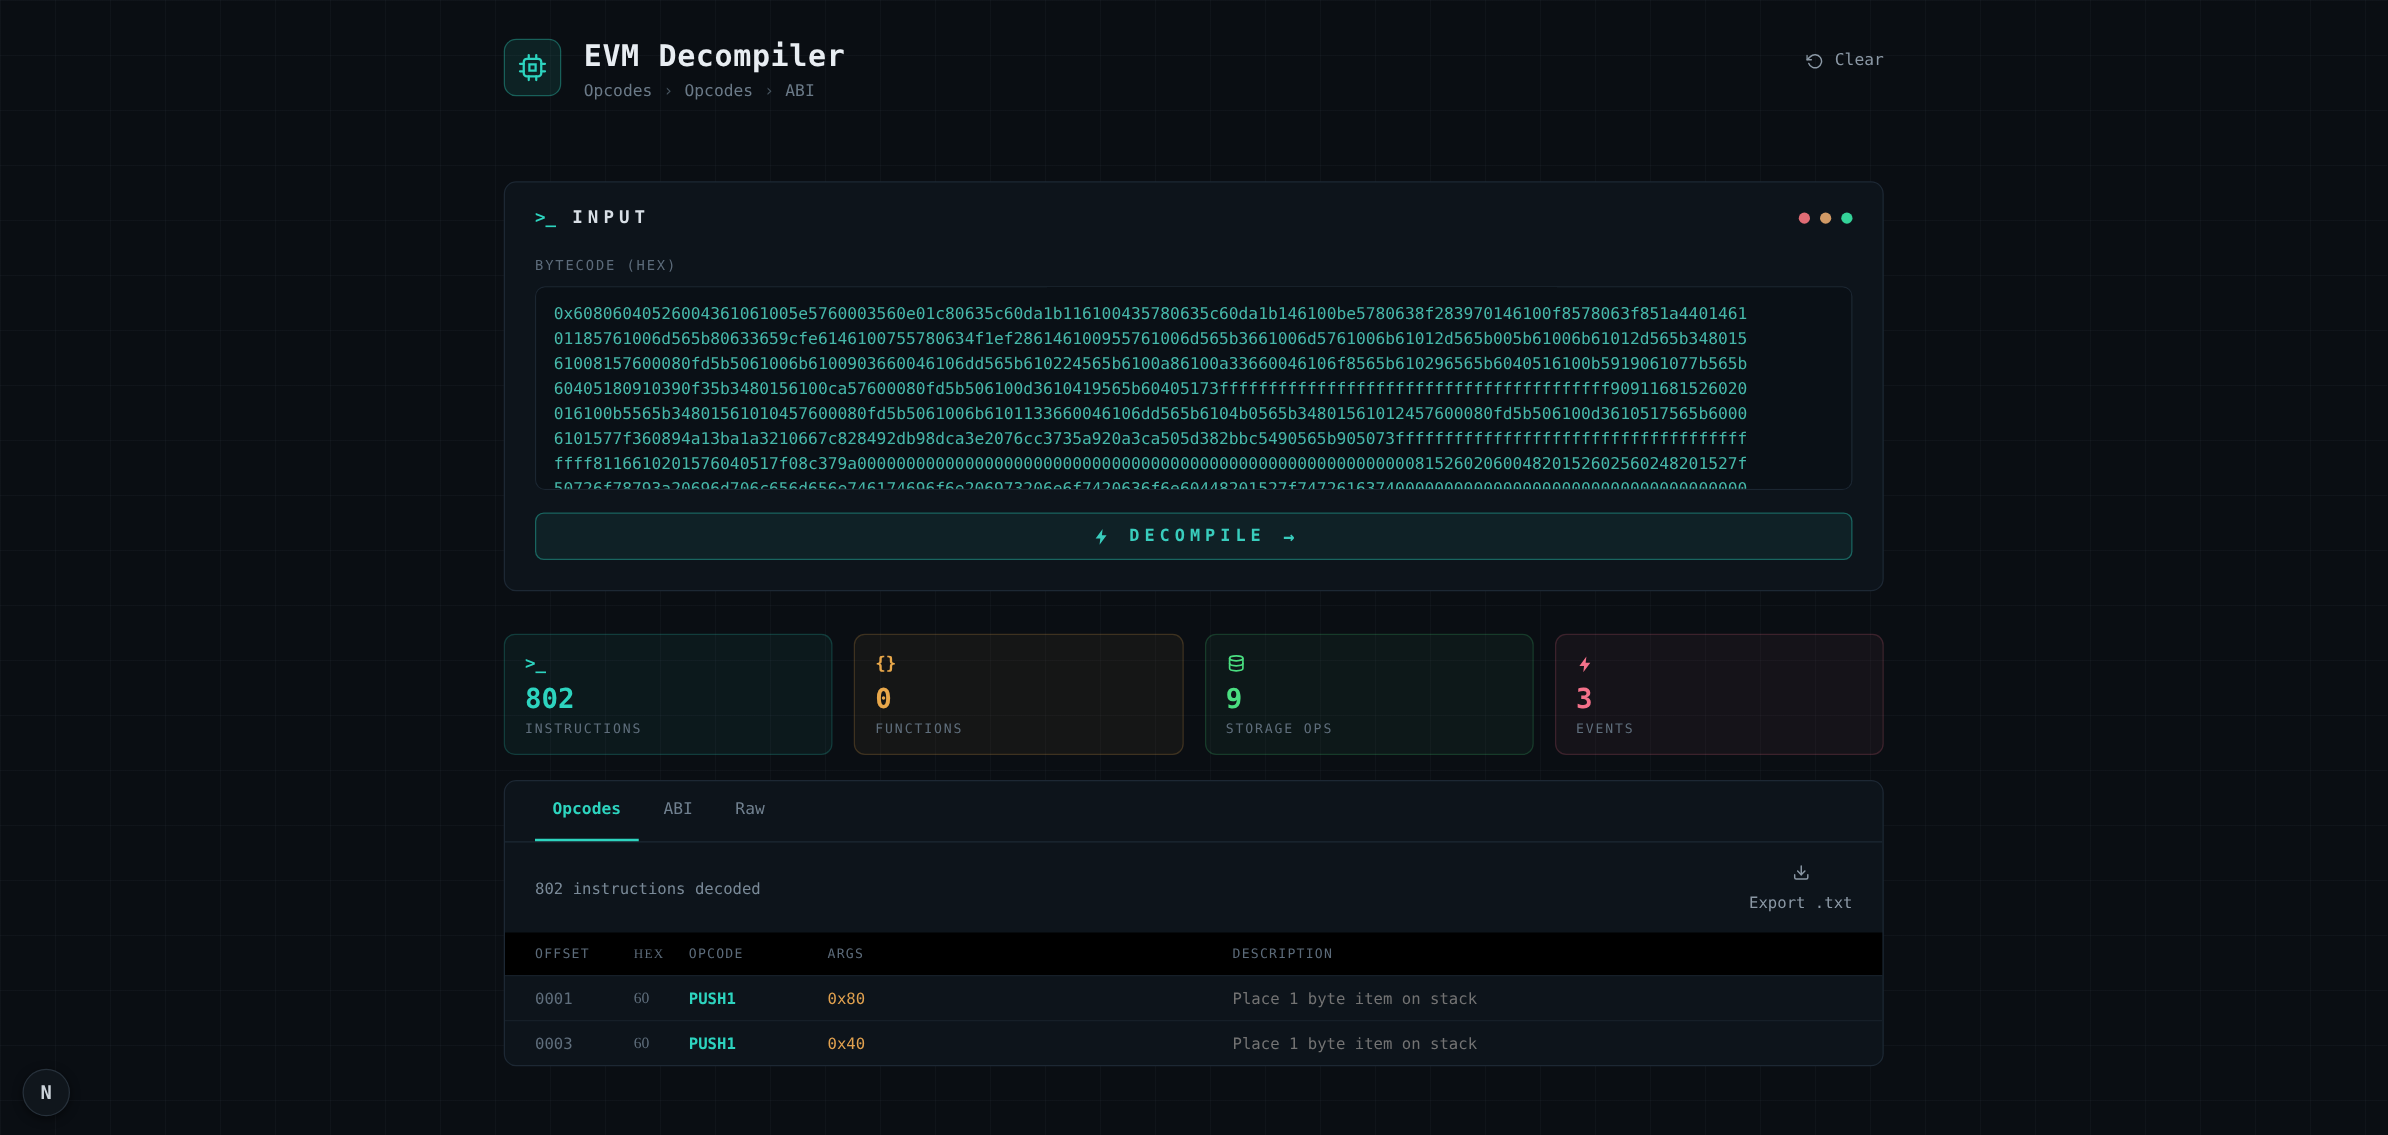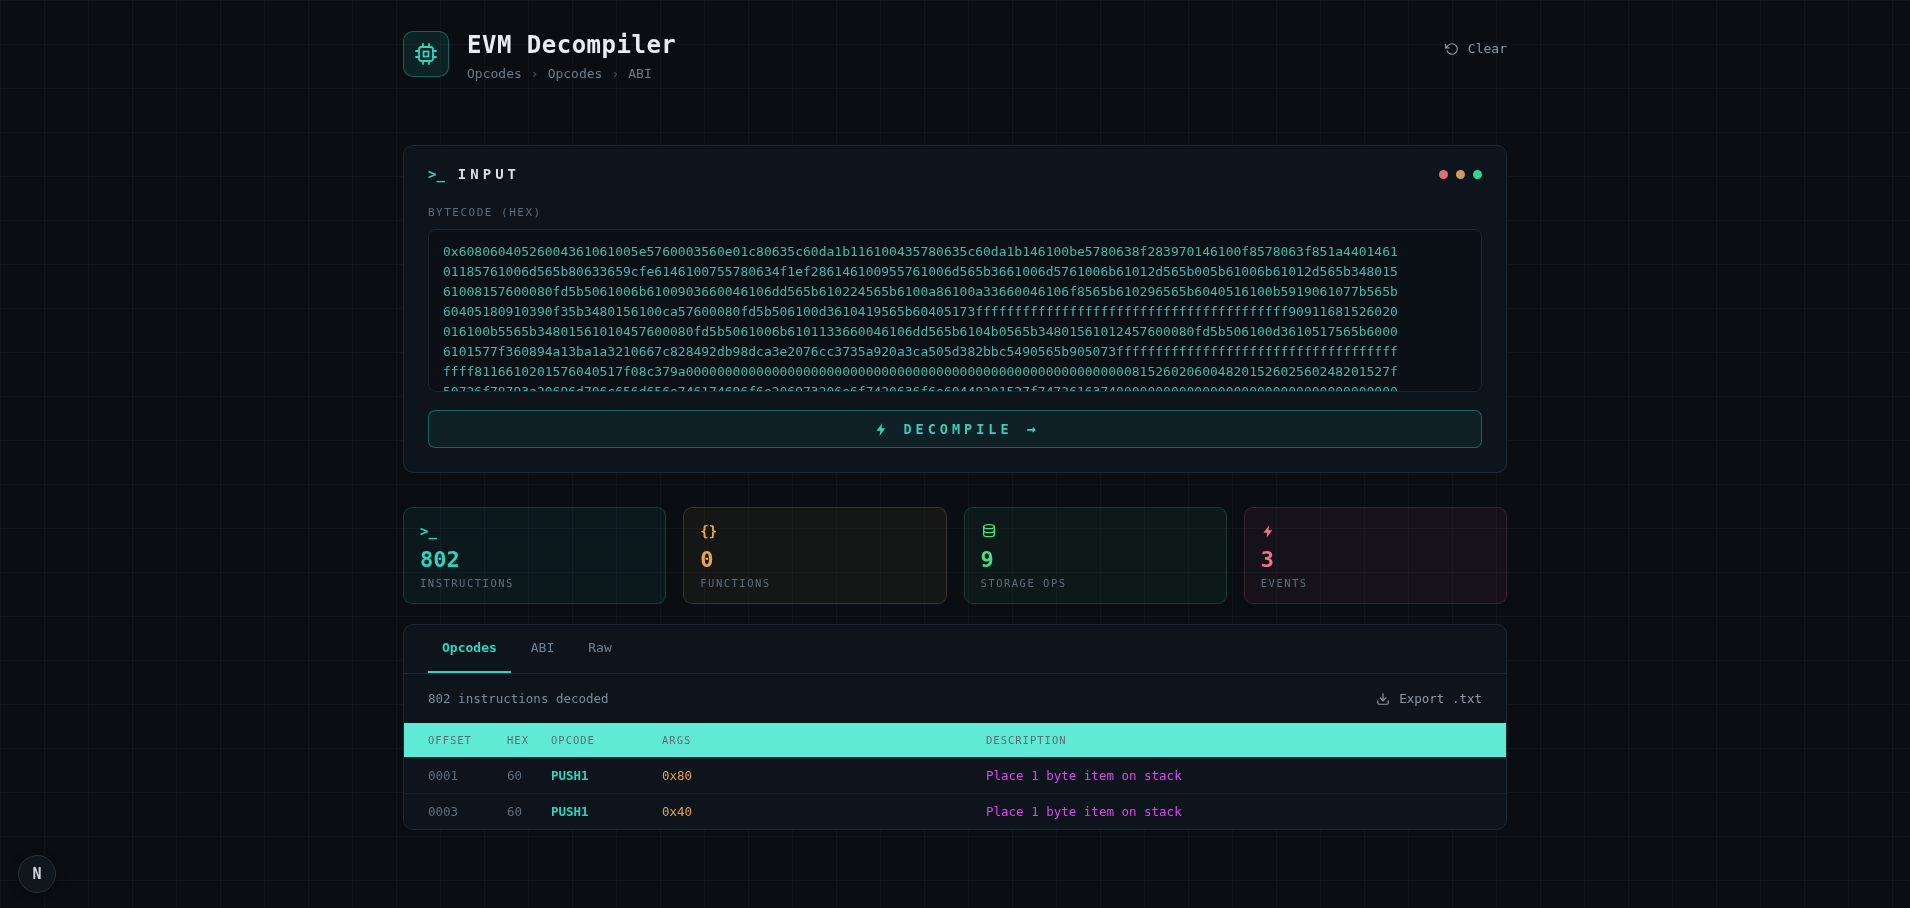--- a/index.html
+++ b/index.html
@@ -112,36 +112,36 @@
   .results-tab{
     padding:0 14px; line-height:46px; font-size:13px; color:#70808f; cursor:pointer;
     background:none; border:none; border-bottom:2px solid transparent; font-family:inherit;
   }
   .results-tab.active{ color:#2dd4bf; font-weight:bold; border-bottom-color:#2dd4bf; }
 
   .results-status{ display:flex; align-items:center; justify-content:space-between; padding:17px 24px; }
   .status-text{ font-size:12.5px; color:#7a8a98; }
   .export-btn{
     display:flex; align-items:center; gap:9px; color:#8b98a5; font-size:12.5px;
-    cursor:pointer; background:none; border:none; font-family:inherit;
+    cursor:pointer; background:none; border:none; font-family:inherit;flex-direction:column;
   }
 
   .opcode-table{ width:100%; }
   .tr{ display:flex; align-items:center; padding:0 24px; }
-  .thead{ background:#5eead4; height:34px; font-size:10.5px; letter-spacing:1px; color:#5c6b7a; }
+  .thead{ background:#000000; height:34px; font-size:10.5px; letter-spacing:1px; color:#5c6b7a; }
   .trow{ height:36px; border-top:1px solid #161f28; font-size:12.5px; }
   .col-offset{ width:79px; flex:0 0 auto; }
-  .col-hex{ width:44px; flex:0 0 auto; }
+  .col-hex{ width:44px; flex:0 0 auto;font-family:Liberation Serif, serif; }
   .col-opcode{ width:111px; flex:0 0 auto; }
   .col-args{ width:324px; flex:0 0 auto; }
   .col-desc{ flex:1; }
   .trow .col-offset, .trow .col-hex{ color:#5f6e7c; }
   .trow .col-opcode{ color:#2dd4bf; font-weight:bold; }
   .trow .col-args{ color:#e0a14f; }
-  .trow .col-desc{ color:#d946ef; }
+  .trow .col-desc{ color:#737373; }
 
   
   .float-badge{
     position:fixed; left:18px; bottom:15px; width:38px; height:38px; border-radius:50%;
     background:#10161c; border:1px solid #27313b; color:#ccd3da;
     display:flex; align-items:center; justify-content:center;
     font-size:15px; font-weight:bold; box-shadow:0 2px 8px rgba(0,0,0,0.5); cursor:pointer;
     z-index:5;
   }
 

